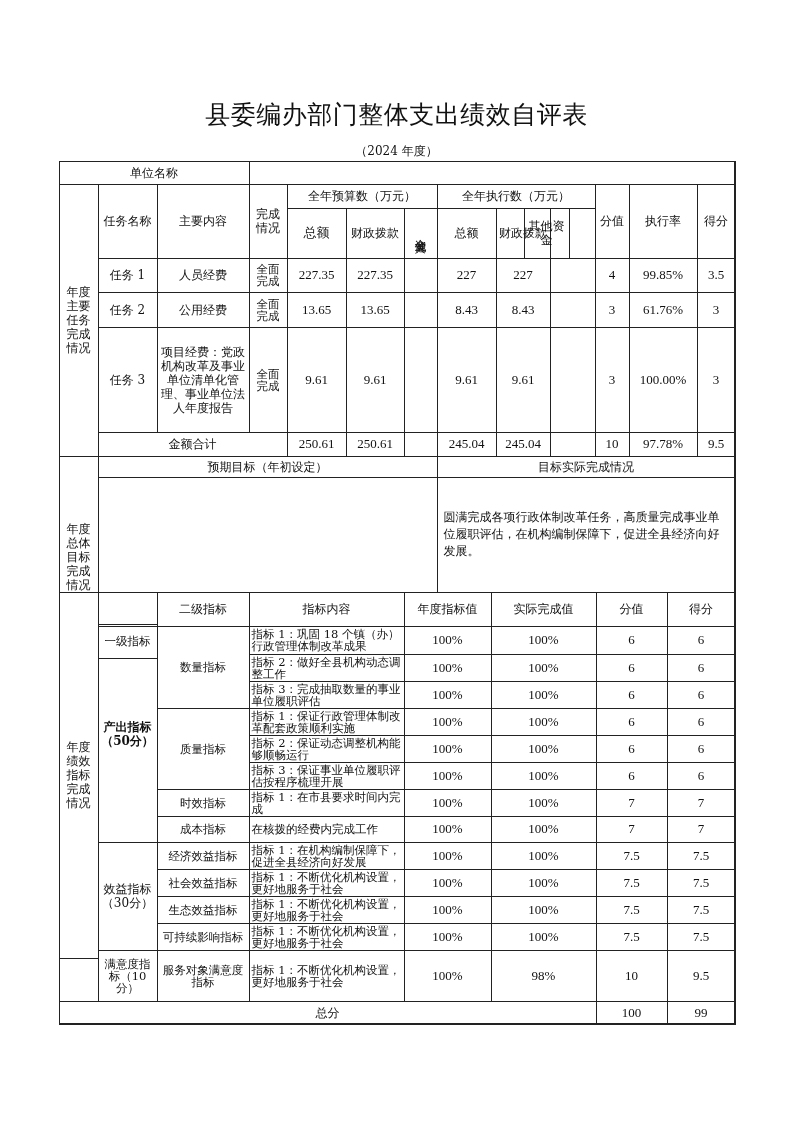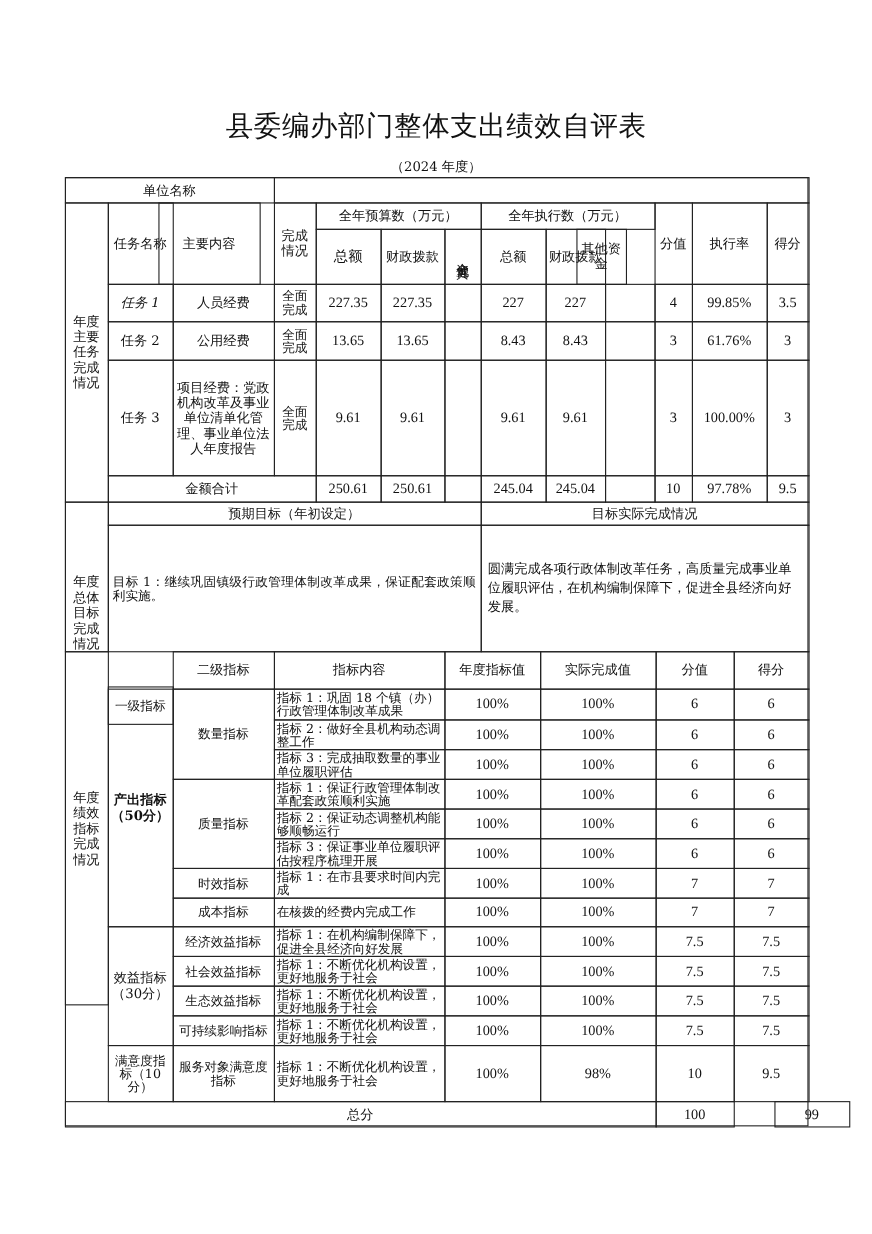--- a/index.html
+++ b/index.html
@@ -25,21 +25,21 @@
     </div>
     <div class="c" style="left: 249px; top: 161px; width: 487px; height: 24px;">
       <span></span>
     </div>
     <div class="c" style="left: 59px; top: 184px; width: 40px; height: 273px;">
       <span>年度主要任务完成情况</span>
     </div>
     <div class="c" style="left: 98px; top: 184px; width: 60px; height: 75px;">
       <span>任务名称</span>
     </div>
-    <div class="c" style="left: 144px; top: 184px; width: 93px; height: 75px; justify-content: center;">
+    <div class="c" style="left: 157px; top: 184px; width: 93px; height: 75px; justify-content: center;">
       <span>主要内容</span>
     </div>
     <div class="c" style="left: 249px; top: 184px; width: 39px; height: 75px;">
       <span>完成情况</span>
     </div>
     <div class="c" style="left: 287px; top: 184px; width: 151px; height: 25px;">
       <span>全年预算数（万元）</span>
     </div>
     <div class="c" style="left: 437px; top: 184px; width: 159px; height: 25px; font-family: Liberation Serif, serif;">
       <span>全年执行数（万元）</span>
@@ -64,21 +64,21 @@
     </div>
     <div class="c" style="left: 595px; top: 184px; width: 35px; height: 75px;">
       <span>分值</span>
     </div>
     <div class="c" style="left: 629px; top: 184px; width: 69px; height: 75px;">
       <span>执行率</span>
     </div>
     <div class="c" style="left: 697px; top: 184px; width: 39px; height: 75px;">
       <span>得分</span>
     </div>
-    <div class="c" style="left: 98px; top: 258px; width: 60px; height: 35px; font-style: italic;">
+    <div class="c" style="left: 98px; top: 258px; width: 60px; height: 35px;">
       <span>任务 1</span>
     </div>
     <div class="c" style="left: 157px; top: 258px; width: 93px; height: 35px;">
       <span>人员经费</span>
     </div>
     <div class="c tight" style="left: 249px; top: 258px; width: 39px; height: 35px;">
       <span>全面完成</span>
     </div>
     <div class="c num" style="left: 287px; top: 258px; width: 60px; height: 35px;">
       <span>227.35</span>
@@ -212,26 +212,25 @@
     <div class="c" style="left: 59px; top: 456px; width: 40px; height: 137px; align-items: flex-end;">
       <span>年度总体目标完成情况</span>
     </div>
     <div class="c" style="left: 98px; top: 456px; width: 340px; height: 22px;">
       <span>预期目标（年初设定）</span>
     </div>
     <div class="c" style="left: 437px; top: 456px; width: 299px; height: 22px;">
       <span>目标实际完成情况</span>
     </div>
     <div class="c l tight" style="left: 98px; top: 477px; width: 340px; height: 116px; flex-direction: column; align-items: flex-start; justify-content: center; padding: 0px 4px;">
-      <div style="text-align: justify;">目标 1：继续巩固镇级行政管理体制改革成果，保证配套政策顺利实施。</div>
     </div>
     <div class="c l" style="left: 437px; top: 477px; width: 299px; height: 116px; padding: 0px 6px; line-height: 17px;">
       <span>圆满完成各项行政体制改革任务，高质量完成事业单位履职评估，在机构编制保障下，促进全县经济向好发展。</span>
     </div>
-    <div class="c" style="left: 59px; top: 592px; width: 40px; height: 322px;">
+    <div class="c" style="left: 59px; top: 592px; width: 40px; height: 367px;">
       <span>年度绩效指标完成情况</span>
     </div>
     <div class="c tight" style="left: 98px; top: 624px; width: 60px; height: 35px;">
       <span>一级指标</span>
     </div>
     <div class="c" style="left: 157px; top: 592px; width: 93px; height: 35px;">
       <span>二级指标</span>
     </div>
     <div class="c" style="left: 249px; top: 592px; width: 156px; height: 35px;">
       <span>指标内容</span>
@@ -478,17 +477,17 @@
     </div>
     <div class="c num" style="left: 667px; top: 950px; width: 69px; height: 52px;">
       <span>9.5</span>
     </div>
     <div class="c" style="left: 59px; top: 1001px; width: 538px; height: 24px;">
       <span>总分</span>
     </div>
     <div class="c num" style="left: 596px; top: 1001px; width: 72px; height: 24px;">
       <span>100</span>
     </div>
-    <div class="c num" style="left: 704px; top: 1001px; width: 69px; height: 24px;">
+    <div class="c num" style="left: 667px; top: 1001px; width: 69px; height: 24px;">
       <span>99</span>
     </div>
   </div>
 <div class="outer"></div>
 
 </body></html>

